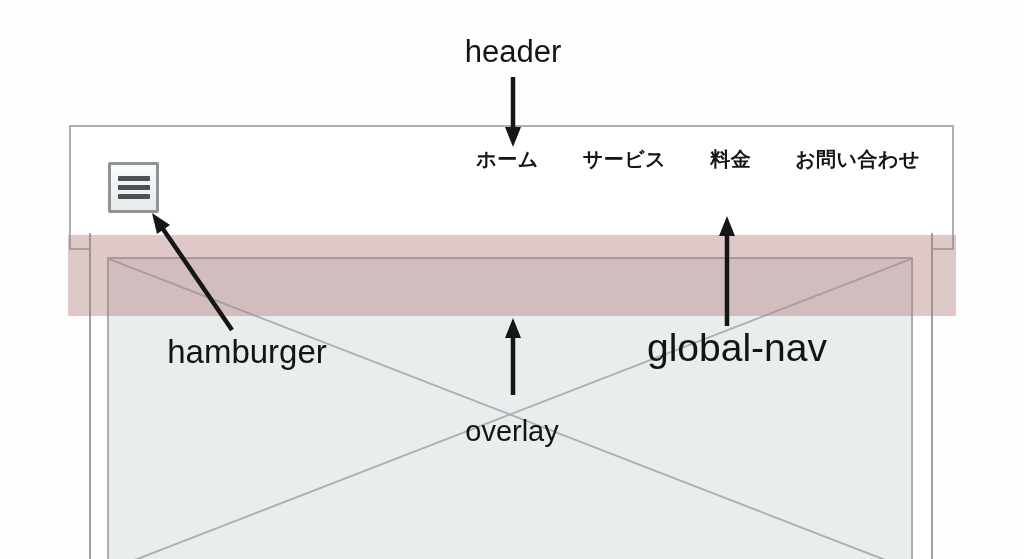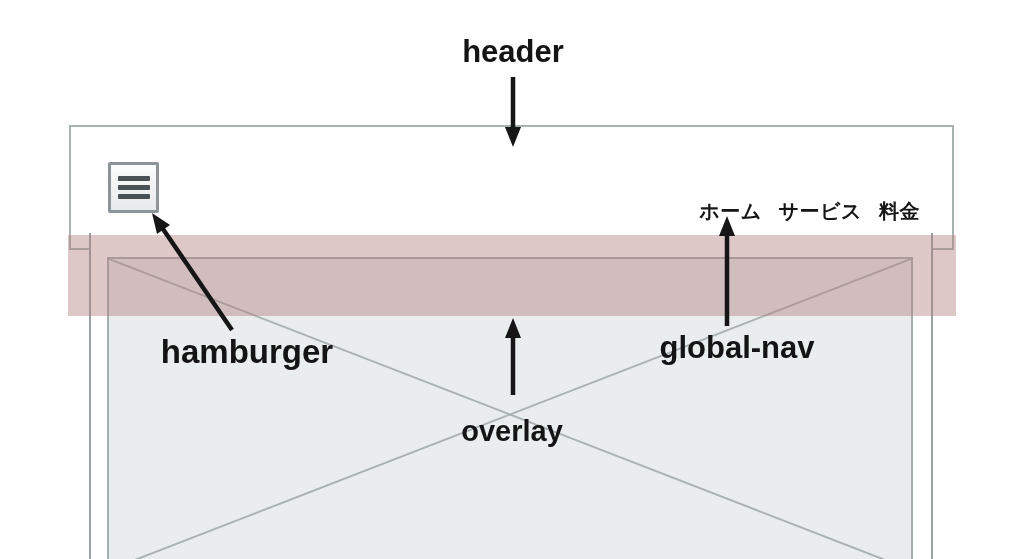--- a/index.html
+++ b/index.html
@@ -57,22 +57,22 @@
     width: 32px; height: 5px;
     background: #4a5256;
     border-radius: 1px;
   }
   .global-nav {
     position: absolute;
     top: 146px;
     right: 104px;
     height: 87px;
     display: flex;
-    align-items: flex-end;
-    gap: 17px;
+    align-items: flex-start;
+    gap: 44px;
     padding-bottom: 8px;
     box-sizing: border-box;
   }
   .nav-item {
     font-size: 20px;
     font-weight: 700;
     letter-spacing: 0.5px;
     color: #161616;
     white-space: nowrap;
     cursor: pointer;
@@ -94,27 +94,27 @@
     position: absolute;
     left: 68px; top: 235px;
     width: 888px; height: 81px;
     background: rgba(176, 123, 123, 0.42);
     pointer-events: none;
   }
   
   .annotation-label {
     position: absolute;
     transform: translate(-50%, -50%);
-    font-weight: 700;
+    font-weight: 400;
     color: #141414;
     white-space: nowrap;
   }
   #label-header     { left: 513px; top: 52px;  font-size: 31px; }
   #label-hamburger  { left: 247px; top: 352px; font-size: 33px; }
-  #label-global-nav { left: 737px; top: 348px; font-size: 31px; }
+  #label-global-nav { left: 737px; top: 348px; font-size: 39px; }
   #label-overlay    { left: 512px; top: 417px; font-size: 29px; margin-top: 14px; }
   .arrow-layer {
     position: absolute;
     left: 0; top: 0;
     width: 1024px; height: 559px;
     pointer-events: none;
   }
 </style>
 </head>
 <body>
@@ -137,20 +137,21 @@
   <div class="hamburger-button">
     <span class="hamburger-bar"></span>
     <span class="hamburger-bar"></span>
     <span class="hamburger-bar"></span>
   </div>
 
   <nav class="global-nav">
     <span class="nav-item">ホーム</span>
     <span class="nav-item">サービス</span>
     <span class="nav-item">料金</span>
+    <span class="nav-item">お問い合わせ</span>
   </nav>
 
   <div class="overlay-highlight"></div>
 
   <svg class="arrow-layer" viewBox="0 0 1024 559">
     <g>
       <line x1="513" y1="77" x2="513" y2="129" stroke="#161616" stroke-width="4.5"></line>
       <polygon points="513,147 505,127 521,127" fill="#161616"></polygon>
     </g>
     <g>

